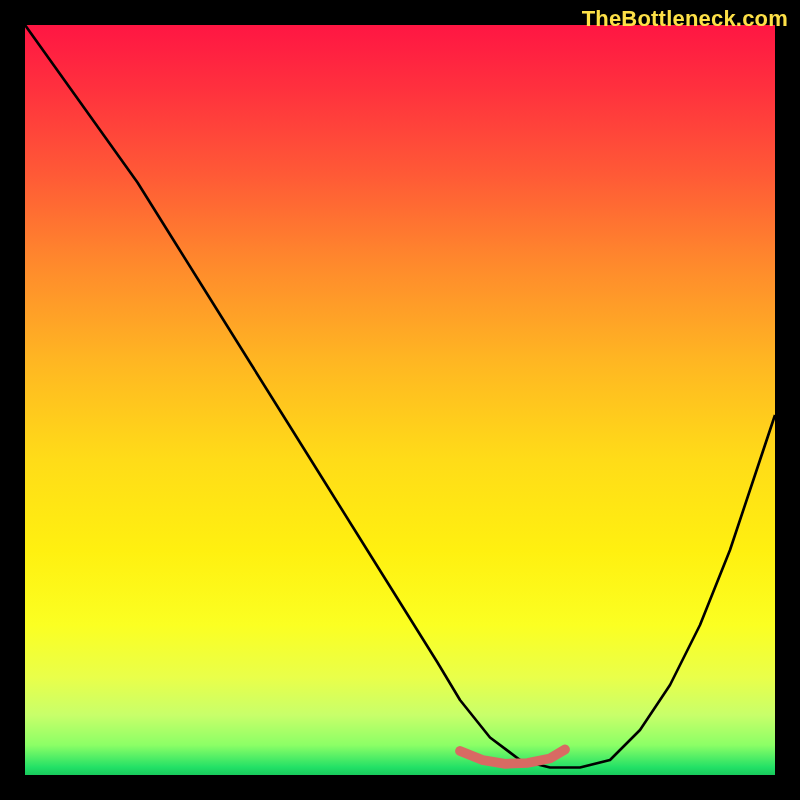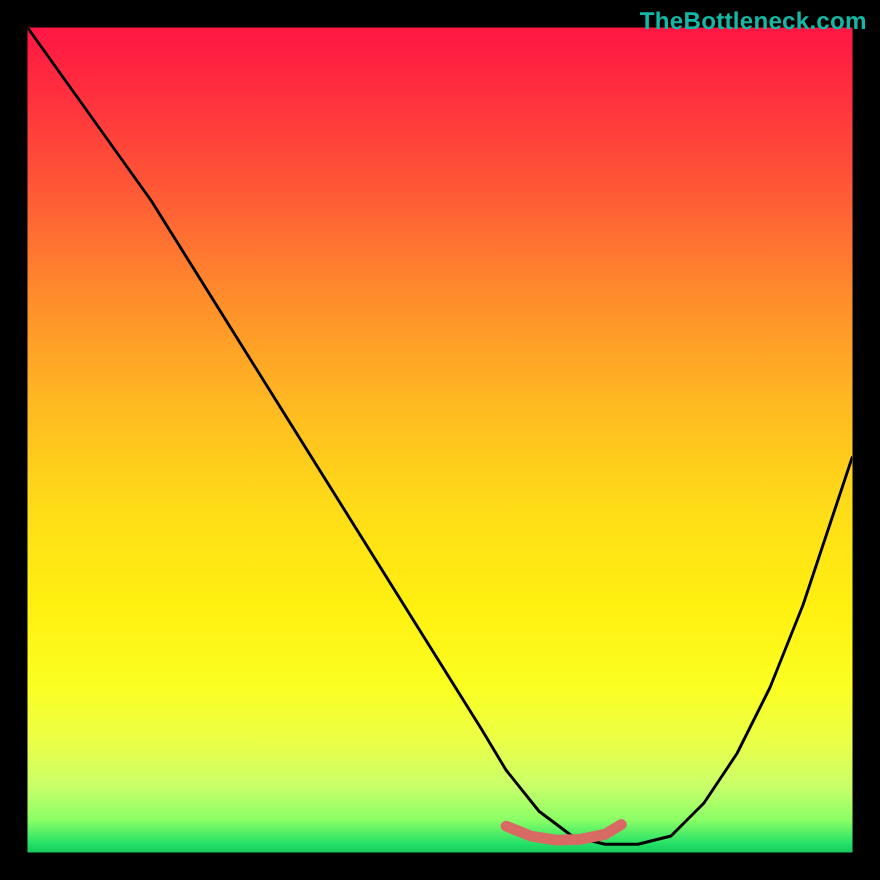--- a/index.html
+++ b/index.html
@@ -10,21 +10,21 @@
     height: 800px;
     background: #000;
   }
   .watermark {
     position: absolute;
     top: 6px;
     right: 12px;
     font-family: Arial, Helvetica, sans-serif;
     font-size: 22px;
     font-weight: 600;
-    color: #14b8a6;
+    color: #fde047;
     letter-spacing: 0.2px;
     z-index: 5;
   }
   .plot {
     position: absolute;
     left: 25px;
     top: 25px;
     width: 750px;
     height: 750px;
   }

